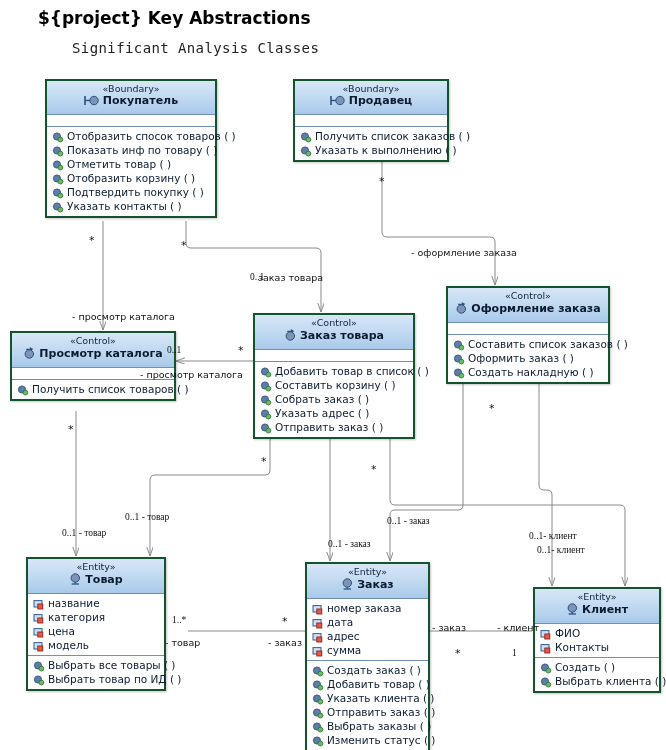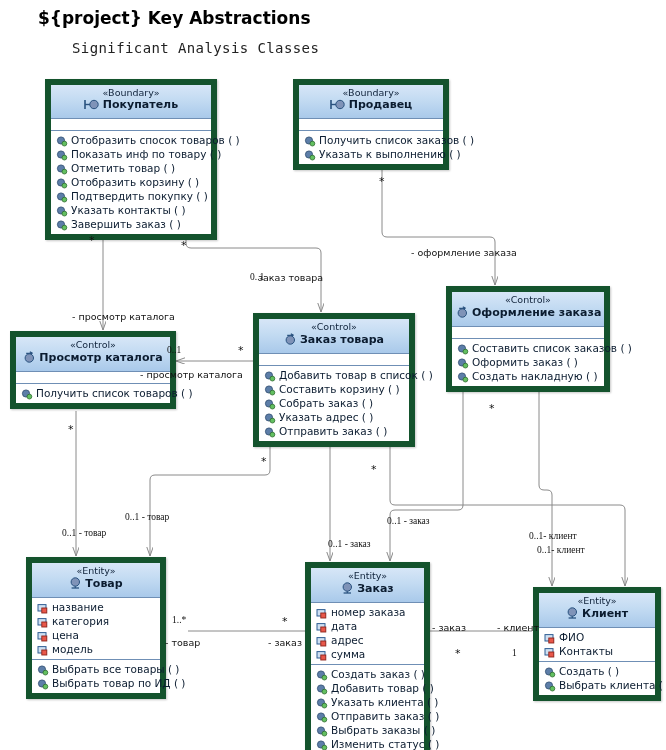--- a/index.html
+++ b/index.html
@@ -18,21 +18,21 @@
   }
   .subtitle{
     position:absolute;left:72px;top:40px;
     font-family:"DejaVu Sans Mono", monospace;
     font-size:14px;letter-spacing:0.4px;color:#222;
   }
 
   
   .cls{
     position:absolute;
-    border:6px solid #14532d;
+    border:2px solid #14532d;
     background:#ffffff;
     box-sizing:border-box;
     box-shadow:1px 1px 2px rgba(0,0,0,.22);
   }
   .cls .hdr{
     background:linear-gradient(to bottom,#d7e6f7 0%,#c3dbf2 45%,#a9c9ea 100%);
     border-bottom:1px solid #6f8fb5;
     text-align:center;
     padding:3px 4px 4px 4px;
     line-height:1.15;
@@ -153,27 +153,20 @@
             </svg></span>
           <span>Подтвердить покупку ( )</span>
         </div>
       <div class="row">
           <span class="gi"><svg width="12" height="11" viewBox="0 0 12 11">
               <circle cx="5" cy="4.5" r="3.6" fill="#5d7ea8" stroke="#2c4a6e" stroke-width="0.8"></circle>
               <circle cx="8.4" cy="7.6" r="2.4" fill="#63c060" stroke="#2b6b2b" stroke-width="0.8"></circle>
             </svg></span>
           <span>Указать контакты ( )</span>
         </div>
-      <div class="row">
-          <span class="gi"><svg width="12" height="11" viewBox="0 0 12 11">
-              <circle cx="5" cy="4.5" r="3.6" fill="#5d7ea8" stroke="#2c4a6e" stroke-width="0.8"></circle>
-              <circle cx="8.4" cy="7.6" r="2.4" fill="#63c060" stroke="#2b6b2b" stroke-width="0.8"></circle>
-            </svg></span>
-          <span>Завершить заказ ( )</span>
-        </div>
     </div>
   </div>
 
   <div class="cls" id="c-prodavec" style="left:293px;top:79px;width:156px;">
     <div class="hdr">
       <span class="stereo">«Boundary»</span>
       <span class="nm"><span class="ic"><svg width="16" height="11" viewBox="0 0 16 11">
               <line x1="1" y1="1" x2="1" y2="10" stroke="#29527f" stroke-width="1.6"></line>
               <line x1="1" y1="5.5" x2="6" y2="5.5" stroke="#29527f" stroke-width="1.4"></line>
               <circle cx="10" cy="5.5" r="4.2" fill="#7f93b8" stroke="#29527f" stroke-width="1"></circle>

